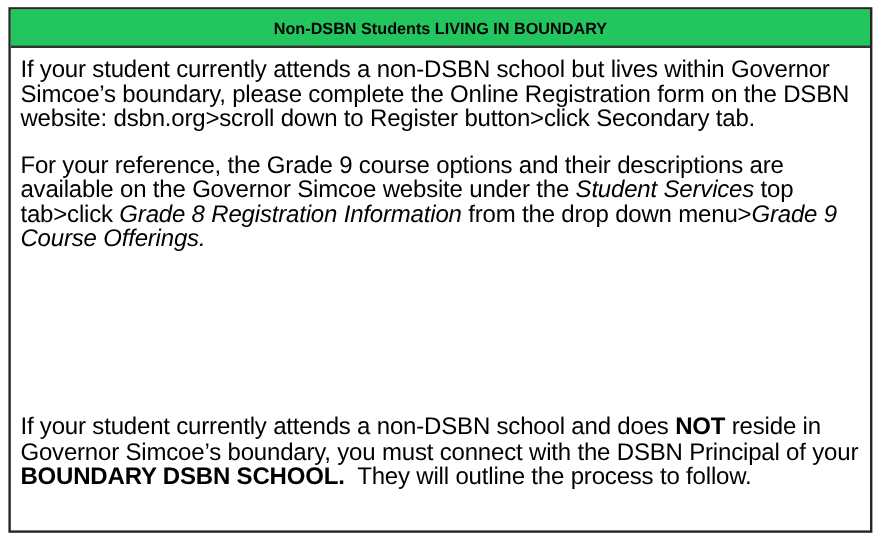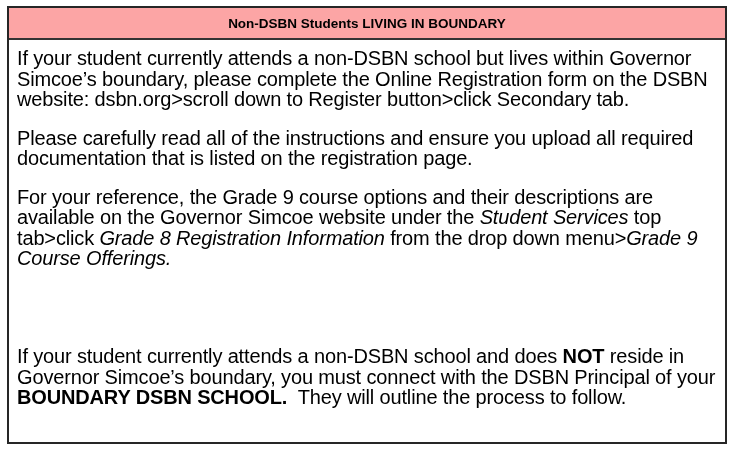--- a/index.html
+++ b/index.html
@@ -1,35 +1,34 @@
 <!DOCTYPE html>
 <html><head>
 <meta charset="utf-8">
 <style>
   html, body { margin:0; padding:0; background:#ffffff; }
   body { width:737px; height:464px; position:relative; overflow:hidden;
          font-family:"Liberation Sans", sans-serif; color:#000; }
   .tbl { position:absolute; left:7px; top:6px; width:716px; border:2px solid #262626; }
   .hdr { height:30px; display:flex; align-items:center; justify-content:center;
          font-weight:bold; font-size:13.5px; border-bottom:2px solid #333; }
-  .hdr.blue { background:#fca5a5; }
+  .hdr.blue { background:#22c55e; }
   .hdr.yellow { background:#ffd966; border-top:2px solid #333; }
   .body { padding:8px 8px 0 8px; font-size:20px; line-height:20.5px; letter-spacing:-0.15px; }
   .sec1 { height:290px; }
   .sec2 { height:96px; }
   p { margin:0 0 18px 0; }
   em { font-style:italic;margin-top:16px; }
   b { font-weight:bold; }
 </style>
 </head>
 <body>
 
 <div class="tbl">
   <div class="hdr blue">Non-DSBN Students LIVING IN BOUNDARY</div>
   <div class="body sec1">
     <p>If your student currently attends a non-DSBN school but lives within Governor Simcoe’s boundary, please complete the Online Registration form on the DSBN website: dsbn.org&gt;scroll down to Register button&gt;click Secondary tab.</p>
-    <p>Please carefully read all of the instructions and ensure you upload all required documentation that is listed on the registration page.</p>
     <p><span>For your reference, the Grade 9 course options and their descriptions are available on the Governor Simcoe website under the </span><em>Student Services</em><span> top tab&gt;click </span><em>Grade 8 Registration Information</em><span> from the drop down menu&gt;</span><em>Grade 9 Course Offerings.</em></p>
   </div>
   <div class="body sec2">
     <p><span>If your student currently attends a non-DSBN school and does </span><b>NOT</b><span> reside in Governor Simcoe’s boundary, you must connect with the DSBN Principal of your </span><b>BOUNDARY DSBN SCHOOL.</b><span style="white-space:pre-wrap">  They will outline the process to follow.</span></p>
   </div>
 </div>
 
 </body></html>

